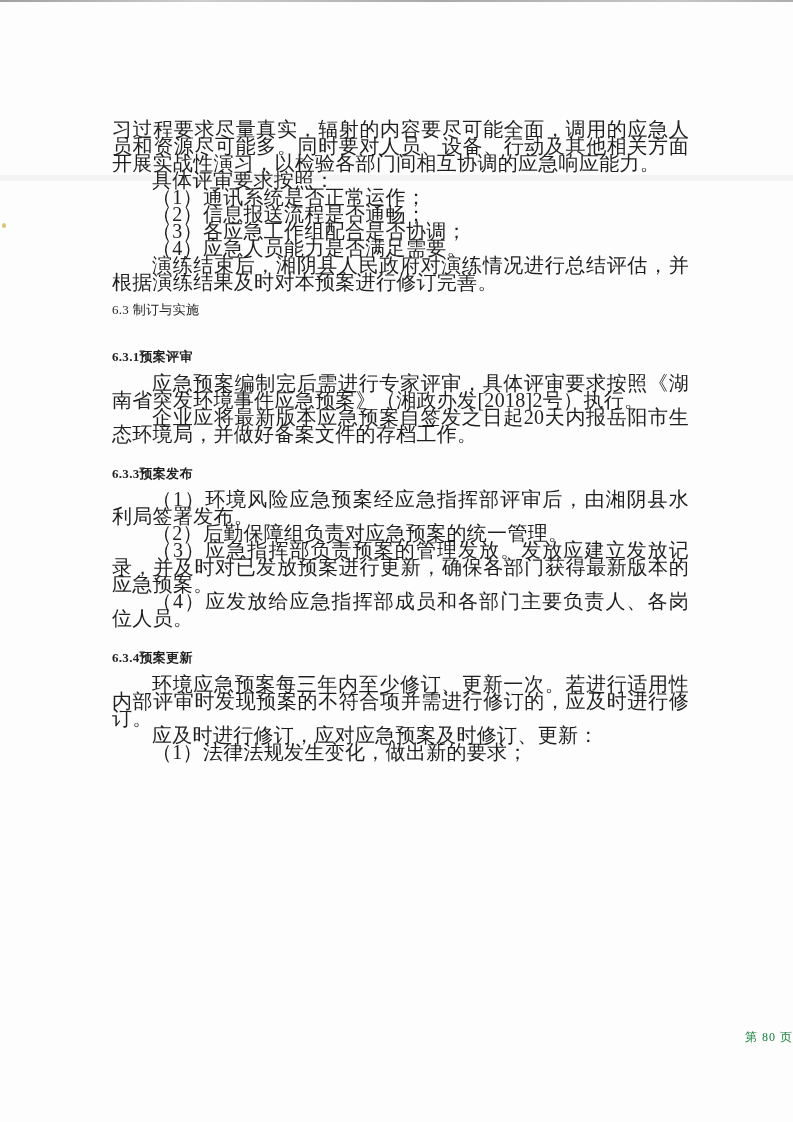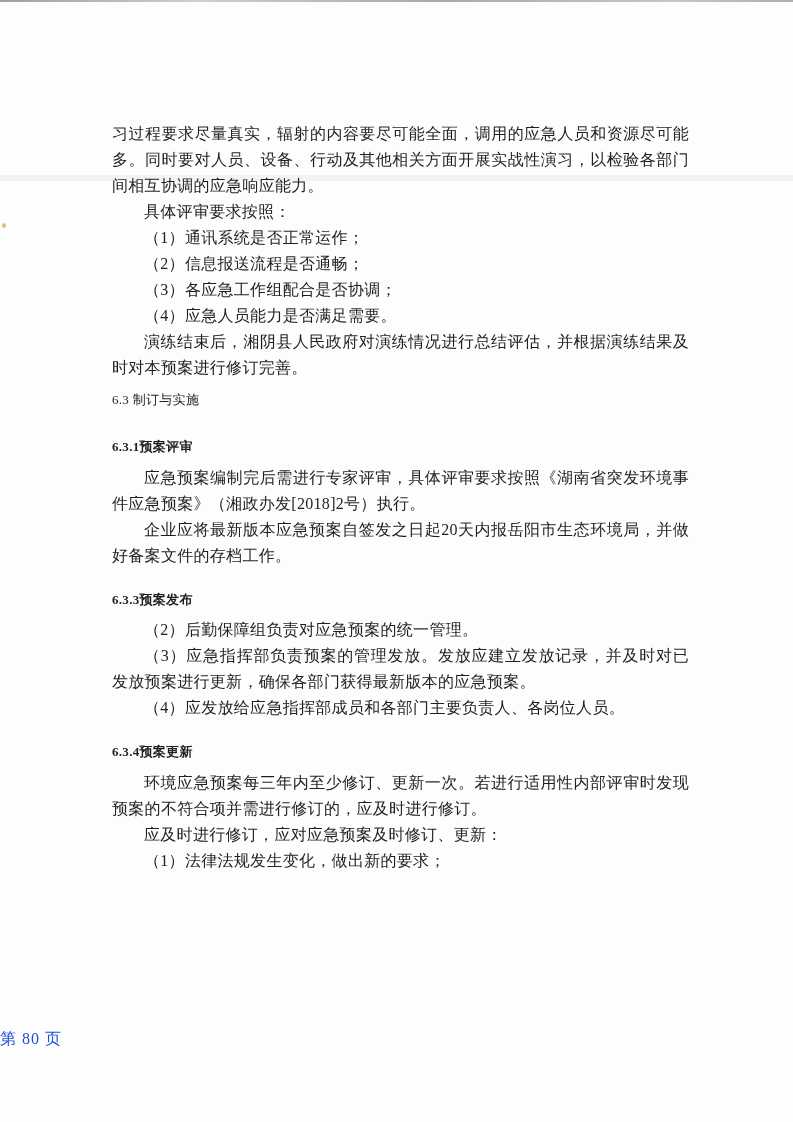--- a/index.html
+++ b/index.html
@@ -39,22 +39,22 @@
     opacity: 0.8;
   }
   .content {
     position: absolute;
     left: 112px;
     top: 121px;
     width: 577px;
   }
   .para {
     margin: 0;
-    font-size: 16px;
-    line-height: 26px;
+    font-size: 20px;
+    line-height: 17px;
     text-align: justify;
     text-indent: 2em;
     letter-spacing: 0.3px;
   }
   .no-indent { text-indent: 0; }
   .bold { font-weight: bold; }
   .h2 {
     margin: 3px 0 4px 0;
     font-size: 13px;
     font-weight: normal;
@@ -70,23 +70,23 @@
     line-height: 30.7px;
     text-indent: 0;
     text-align: left;
     letter-spacing: 0.3px;
   }
   .footer {
     position: absolute;
     top: 1029px;
     left: 0;
     width: 100%;
-    text-align: left;
-    font-size: 16px;
-    color: #1d4ed8;
+    text-align: right;
+    font-size: 12px;
+    color: #15803d;
     letter-spacing: 1px;
   }
 </style>
 </head>
 <body>
 
 <div class="page">
 
   <div class="top-edge"></div>
   <div class="smudge-line"></div>
@@ -102,20 +102,21 @@
     <p class="para">演练结束后，湘阴县人民政府对演练情况进行总结评估，并根据演练结果及时对本预案进行修订完善。</p>
 
     <div class="h2">6.3 制订与实施</div>
 
     <div class="h3">6.3.1预案评审</div>
     <p class="para">应急预案编制完后需进行专家评审，具体评审要求按照《湖南省突发环境事件应急预案》（湘政办发[2018]2号）执行。</p>
 
     <p class="para">企业应将最新版本应急预案自签发之日起20天内报岳阳市生态环境局，并做好备案文件的存档工作。</p>
 
     <div class="h3">6.3.3预案发布</div>
+    <p class="para">（1）环境风险应急预案经应急指挥部评审后，由湘阴县水利局签署发布。</p>
     <p class="para">（2）后勤保障组负责对应急预案的统一管理。</p>
     <p class="para">（3）应急指挥部负责预案的管理发放。发放应建立发放记录，并及时对已发放预案进行更新，确保各部门获得最新版本的应急预案。</p>
     <p class="para">（4）应发放给应急指挥部成员和各部门主要负责人、各岗位人员。</p>
 
     <div class="h3">6.3.4预案更新</div>
     <p class="para">环境应急预案每三年内至少修订、更新一次。若进行适用性内部评审时发现预案的不符合项并需进行修订的，应及时进行修订。</p>
     <p class="para">应及时进行修订，应对应急预案及时修订、更新：</p>
     <p class="para">（1）法律法规发生变化，做出新的要求；</p>
   </main>
 

